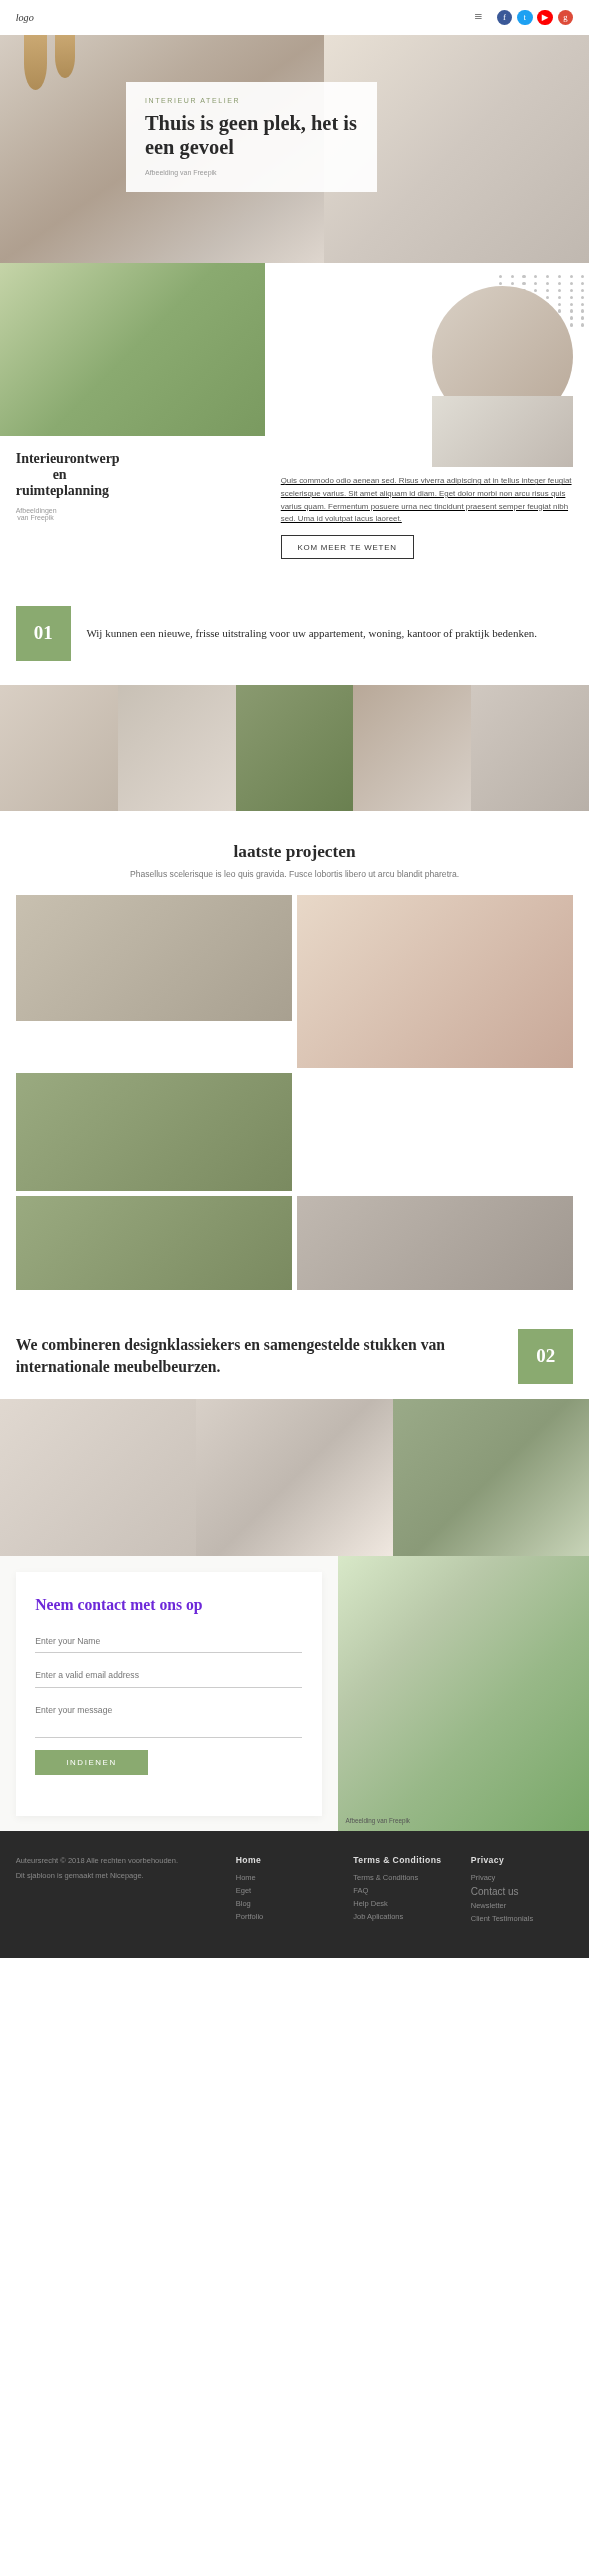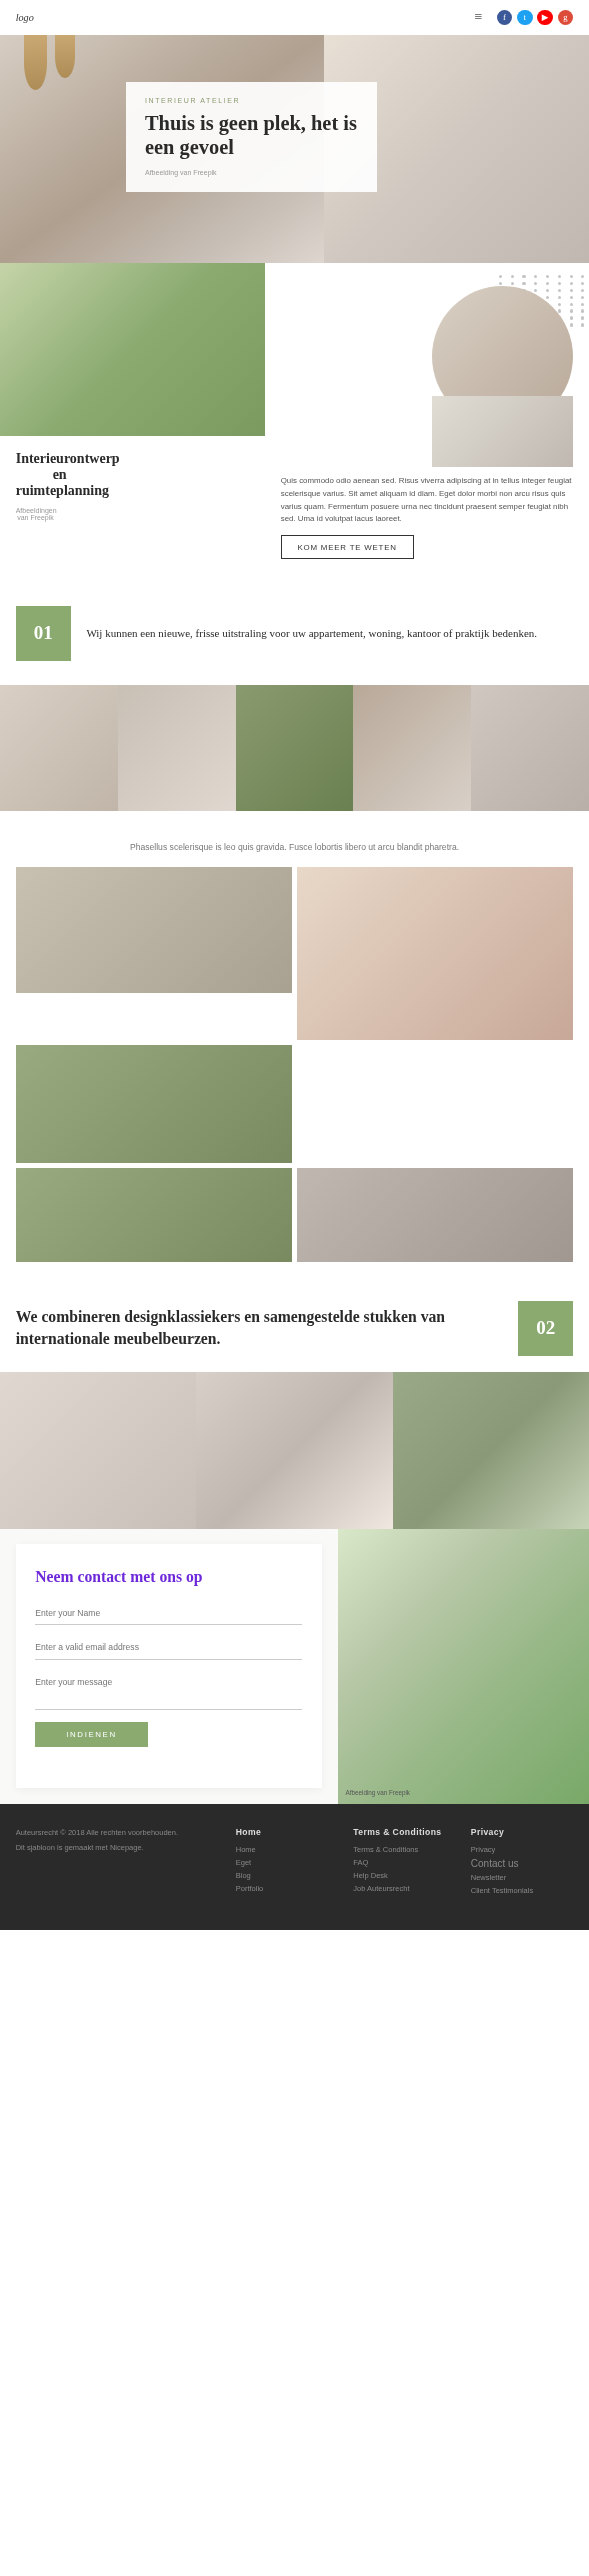--- a/index.html
+++ b/index.html
@@ -191,21 +191,21 @@
           <div style="width: 3.1px; height: 3.1px; border-radius: 50%; background: rgb(85, 85, 85); opacity: 0.35;"></div>
           <div style="width: 3.1px; height: 3.1px; border-radius: 50%; background: rgb(85, 85, 85); opacity: 0.35;"></div>
           <div style="width: 3.1px; height: 3.1px; border-radius: 50%; background: rgb(85, 85, 85); opacity: 0.35;"></div>
           <div style="width: 3.1px; height: 3.1px; border-radius: 50%; background: rgb(85, 85, 85); opacity: 0.35;"></div>
           <div style="width: 3.1px; height: 3.1px; border-radius: 50%; background: rgb(85, 85, 85); opacity: 0.35;"></div>
         </div>
     </div>
     <div class="sec2-circle" style="width:141px;height:141px;border-radius:50%;overflow:hidden;margin-right:15.7px;margin-top:7.9px;z-index:2;background:linear-gradient(135deg,#d9d0c5 0%,#b8a898 100%);flex-shrink:0;">
     </div>
     <div style="width:141px;height:71px;margin-right:15.7px;margin-top:-31px;z-index:3;background:linear-gradient(135deg,#e0ddd5 0%,#c0b8b0 100%);flex-shrink:0;"></div>
-    <div class="sec2-right-text" style="padding:7.9px 15.7px 7.9px 0;">
+    <div class="sec2-right-text" style="padding:7.9px 15.7px 7.9px 0;text-decoration:underline;">
       <p style="font-size:7.9px;color:#555;line-height:1.6;font-family:Arial,sans-serif;">Quis commodo odio aenean sed. Risus viverra adipiscing at in tellus integer feugiat scelerisque varius. Sit amet aliquam id diam. Eget dolor morbi non arcu risus quis varius quam. Fermentum posuere urna nec tincidunt praesent semper feugiat nibh sed. Uma id volutpat lacus laoreet.</p>
       <div class="kom-meer-btn" style="display:inline-block;border:1.2px solid #333;padding:6.3px 15.7px;font-size:7.9px;letter-spacing:0.8px;color:#333;cursor:pointer;font-family:Arial,sans-serif;margin-top:9.4px;">KOM MEER TE WETEN</div>
     </div>
   </div>
 </section>
 
 <section class="section3" style="display:flex;align-items:center;padding:23.6px 15.7px;background:#fff;gap:15.7px;">
   <div class="num-box" style="width:55px;height:55px;background:#8aaa70;display:flex;align-items:center;justify-content:center;flex-shrink:0;">
     <span style="font-size:19px;color:#fff;font-weight:bold;">01</span>
   </div>
@@ -214,20 +214,21 @@
 
 <section class="section4" style="display:flex;width:100%;height:126px;">
   <div class="photo-cell" style="flex:1;background:linear-gradient(135deg,#d9cfc4 0%,#c0b5a8 100%);"></div>
   <div class="photo-cell" style="flex:1;background:linear-gradient(135deg,#c8c0b5 0%,#e0d8d0 100%);"></div>
   <div class="photo-cell" style="flex:1;background:linear-gradient(135deg,#8a9a70 0%,#6a8050 100%);"></div>
   <div class="photo-cell" style="flex:1;background:linear-gradient(135deg,#b8a898 0%,#d8d0c8 100%);"></div>
   <div class="photo-cell" style="flex:1;background:linear-gradient(135deg,#d0c8c0 0%,#b8b0a8 100%);"></div>
 </section>
 
 <section class="section5" style="padding:31px 15.7px 15.7px;background:#fff;">
+  <h2 style="font-size:17.3px;color:#2a2a2a;margin-bottom:7.9px;">laatste projecten</h2>
   <p style="font-size:8.6px;color:#777;font-family:Arial,sans-serif;margin-bottom:15.7px;">Phasellus scelerisque is leo quis gravida. Fusce lobortis libero ut arcu blandit pharetra.</p>
   <div class="projects-grid" style="display:grid;grid-template-columns:1fr 1fr;gap:4.7px;">
     <div style="height:126px;background:linear-gradient(135deg,#c8c0b0 0%,#a8a090 100%);"></div>
     <div style="height:173px;background:linear-gradient(135deg,#e8d8c8 0%,#c8a898 100%);row-span:2;"></div>
     <div style="height:118px;background:linear-gradient(135deg,#9aaa80 0%,#7a8a60 100%);"></div>
   </div>
   <div style="display:grid;grid-template-columns:1fr 1fr;gap:4.7px;margin-top:4.7px;">
     <div style="height:94px;background:linear-gradient(135deg,#9aaa80 0%,#7a8a60 100%);"></div>
     <div style="height:94px;background:linear-gradient(135deg,#c0b8b0 0%,#a09890 100%);"></div>
   </div>
@@ -273,21 +274,21 @@
       <a style="font-size:7.5px;color:#888;display:block;text-decoration:none;margin-bottom:3.9px;font-family:Arial,sans-serif;cursor:pointer;">Home</a>
       <a style="font-size:7.5px;color:#888;display:block;text-decoration:none;margin-bottom:3.9px;font-family:Arial,sans-serif;cursor:pointer;">Eget</a>
       <a style="font-size:7.5px;color:#888;display:block;text-decoration:none;margin-bottom:3.9px;font-family:Arial,sans-serif;cursor:pointer;">Blog</a>
       <a style="font-size:7.5px;color:#888;display:block;text-decoration:none;margin-bottom:3.9px;font-family:Arial,sans-serif;cursor:pointer;">Portfolio</a>
     </div>
     <div class="footer-col">
       <h4 style="color:#ddd;font-size:8.6px;font-weight:bold;margin-bottom:7.9px;font-family:Arial,sans-serif;letter-spacing:0.4px;">Terms &amp; Conditions</h4>
       <a style="font-size:7.5px;color:#888;display:block;text-decoration:none;margin-bottom:3.9px;font-family:Arial,sans-serif;cursor:pointer;">Terms &amp; Conditions</a>
       <a style="font-size:7.5px;color:#888;display:block;text-decoration:none;margin-bottom:3.9px;font-family:Arial,sans-serif;cursor:pointer;">FAQ</a>
       <a style="font-size:7.5px;color:#888;display:block;text-decoration:none;margin-bottom:3.9px;font-family:Arial,sans-serif;cursor:pointer;">Help Desk</a>
-      <a style="font-size:7.5px;color:#888;display:block;text-decoration:none;margin-bottom:3.9px;font-family:Arial,sans-serif;cursor:pointer;">Job Auteursrecht</a>
+      <a style="font-size:7.5px;color:#888;display:block;text-decoration:none;margin-bottom:3.9px;font-family:Arial,sans-serif;cursor:pointer;">Job Aplications</a>
     </div>
     <div class="footer-col">
       <h4 style="color:#ddd;font-size:8.6px;font-weight:bold;margin-bottom:7.9px;font-family:Arial,sans-serif;letter-spacing:0.4px;">Privacy</h4>
       <a style="font-size:7.5px;color:#888;display:block;text-decoration:none;margin-bottom:3.9px;font-family:Arial,sans-serif;cursor:pointer;">Privacy</a>
       <a style="font-size:10px;color:#888;display:block;text-decoration:none;margin-bottom:3.9px;font-family:Arial,sans-serif;cursor:pointer;">Contact us</a>
       <a style="font-size:7.5px;color:#888;display:block;text-decoration:none;margin-bottom:3.9px;font-family:Arial,sans-serif;cursor:pointer;">Newsletter</a>
       <a style="font-size:7.5px;color:#888;display:block;text-decoration:none;margin-bottom:3.9px;font-family:Arial,sans-serif;cursor:pointer;">Client Testimonials</a>
     </div>
   </div>
 </footer>

